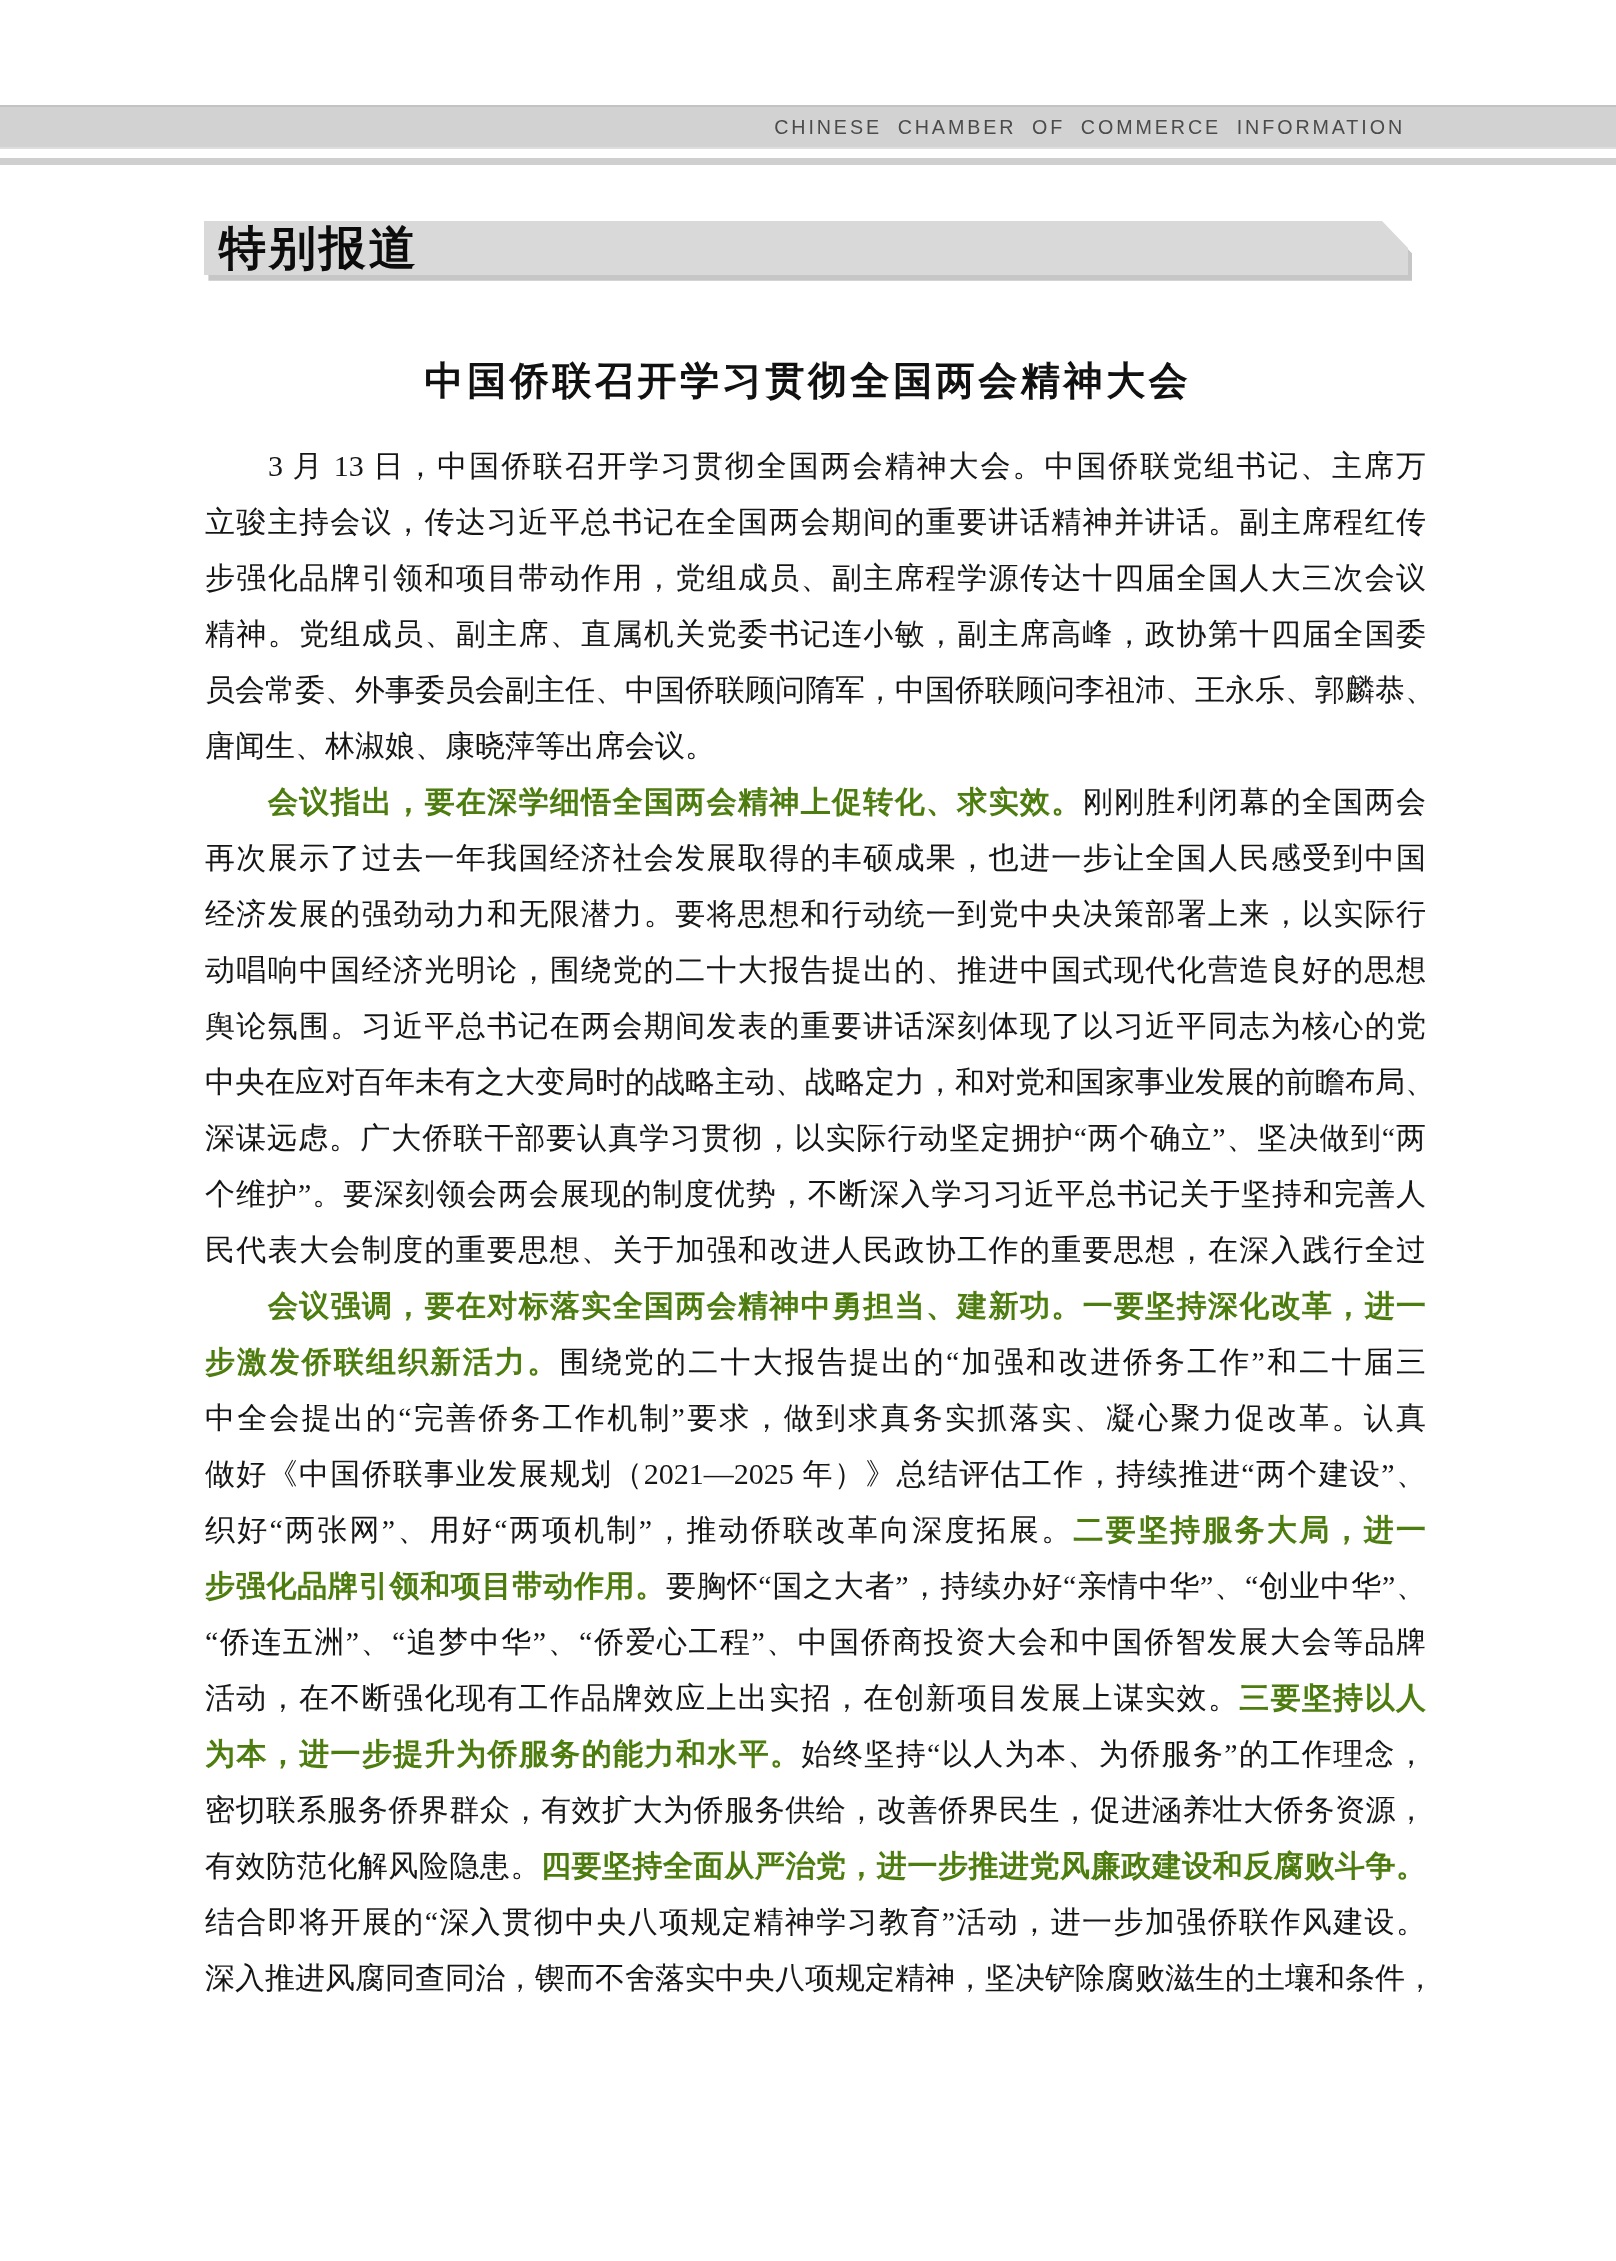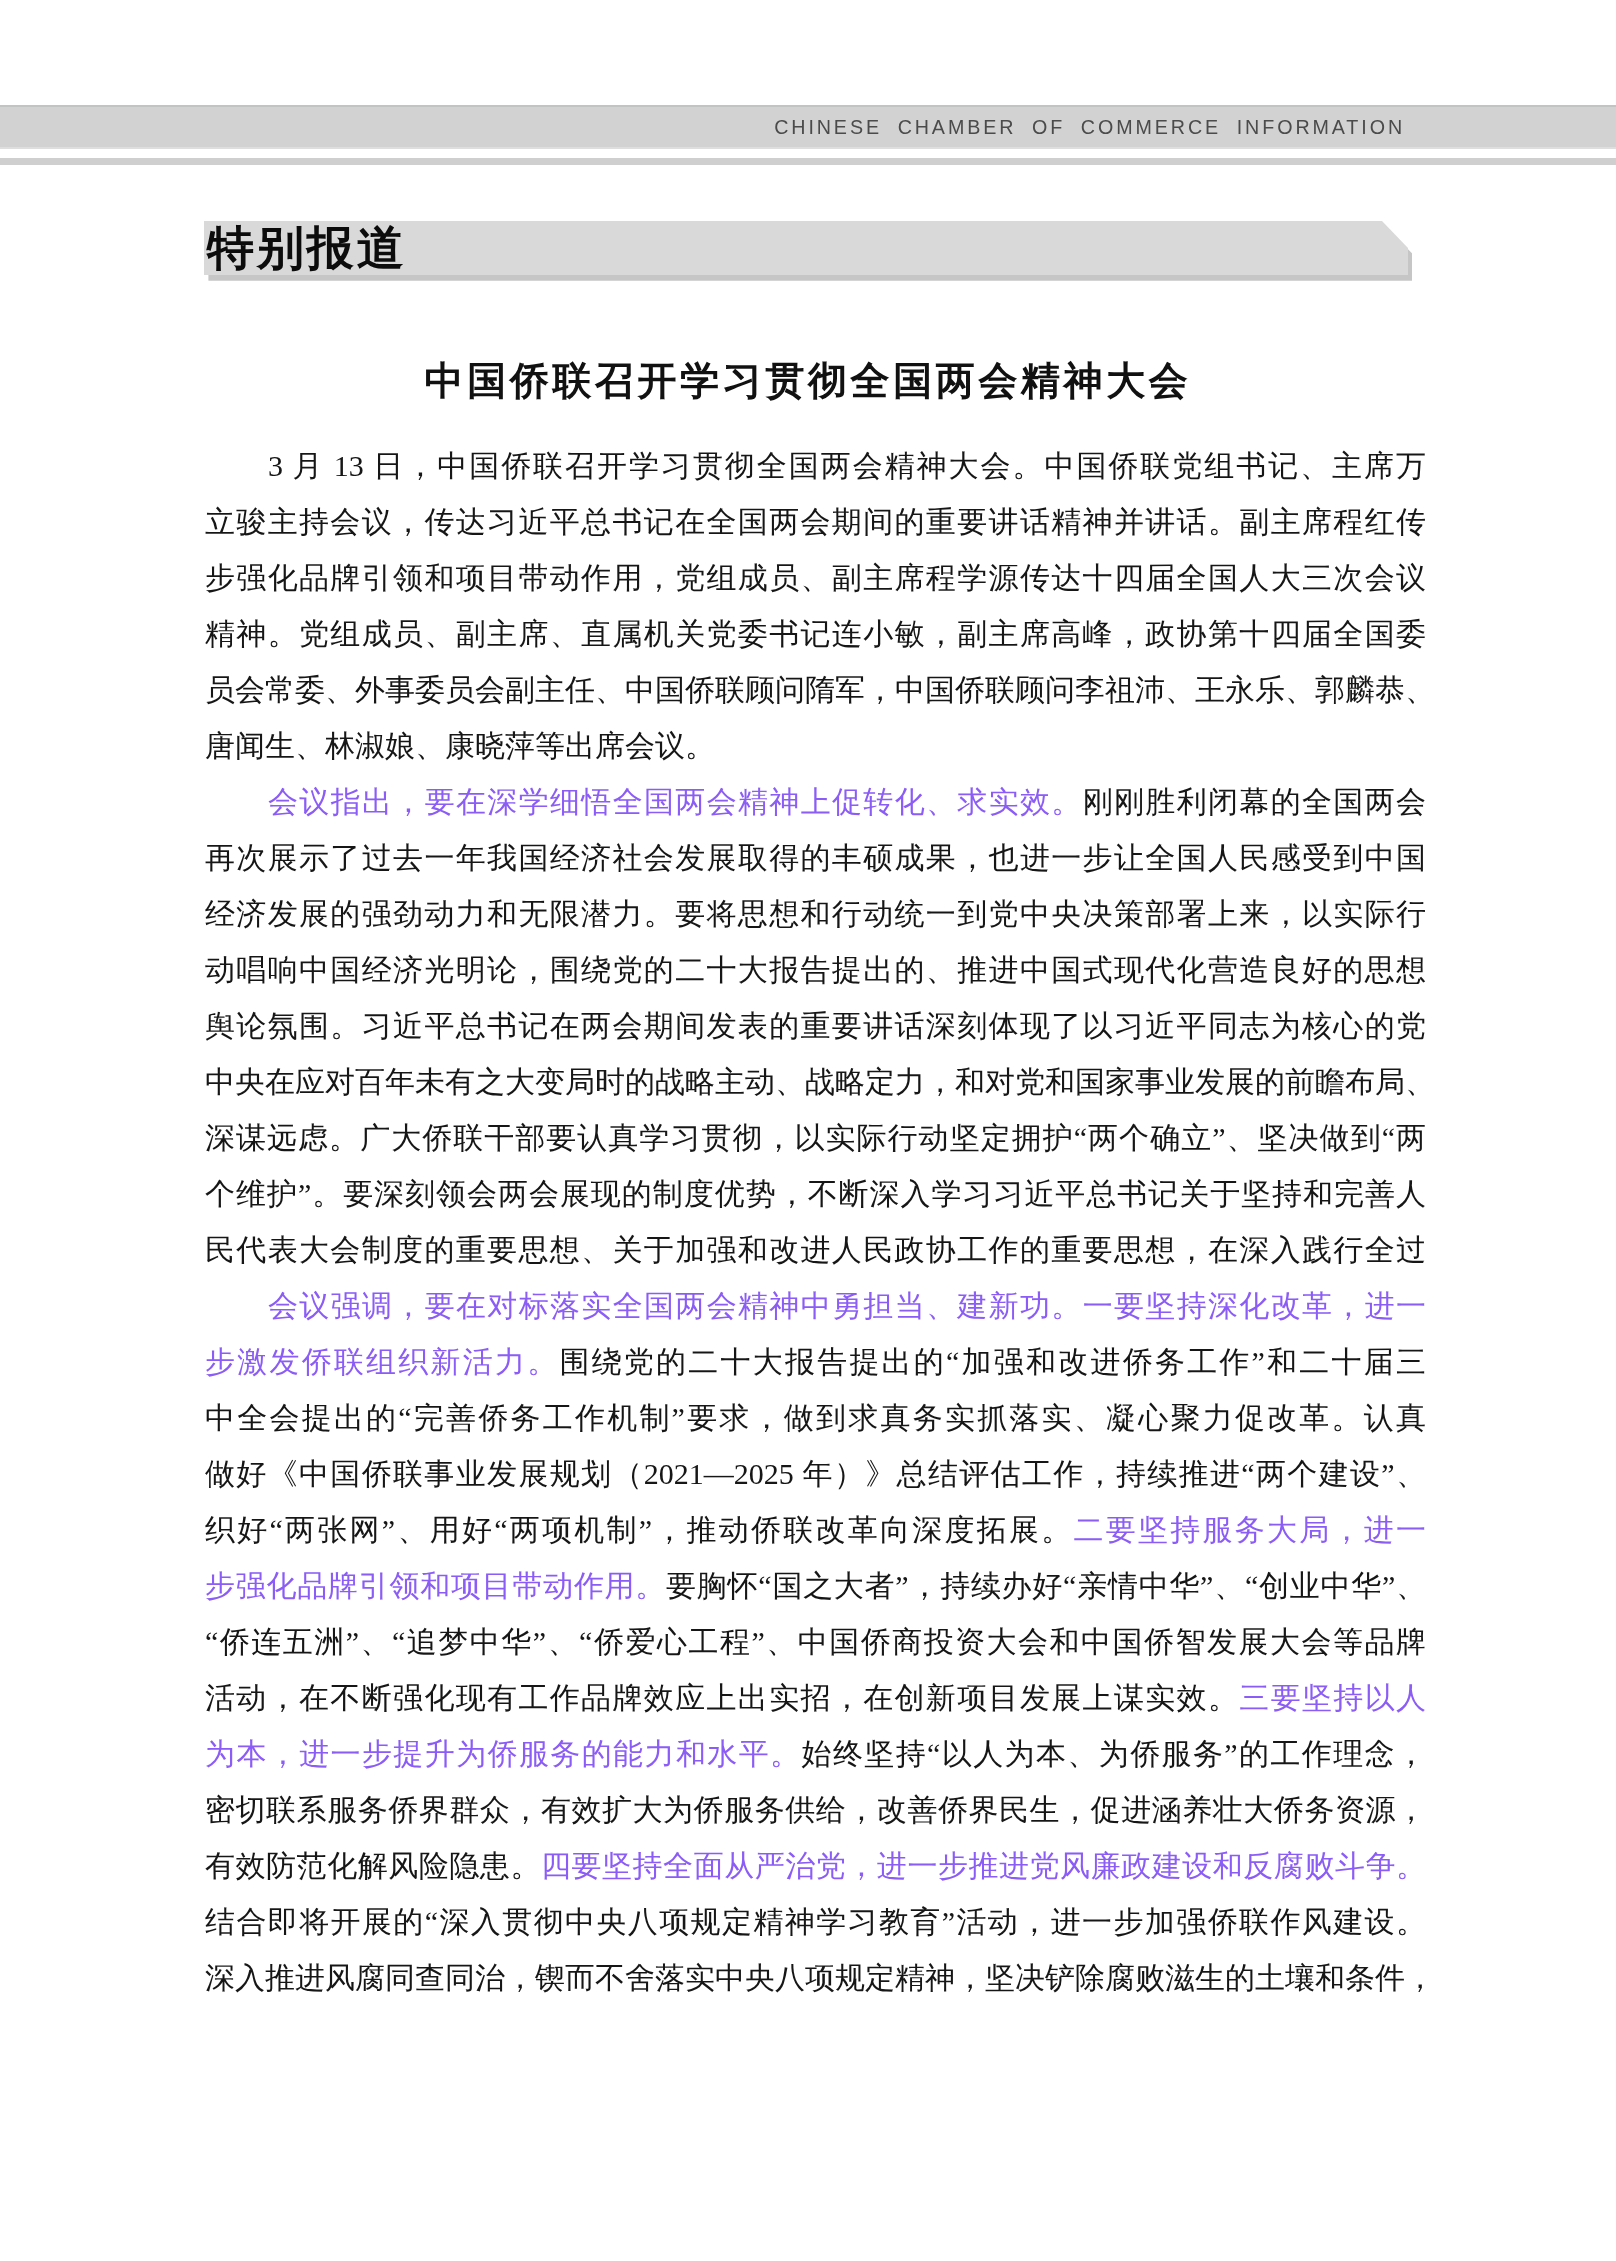--- a/index.html
+++ b/index.html
@@ -64,21 +64,21 @@
     display: flex;
     align-items: center;
   }
   .section-title {
     font-family: "Liberation Serif", "DejaVu Serif", serif;
     font-weight: 800;
     font-size: 47px;
     line-height: 54px;
     letter-spacing: 2.9px;
     color: #0c0c0c;
-    padding-left: 3px;
+    padding-left: 15px;
     white-space: nowrap;
   }
 
   
   .article-title {
     position: absolute;
     left: 0; top: 354px;
     width: 100%;
     text-align: center;
     font-family: "Liberation Sans", "DejaVu Sans", sans-serif;
@@ -102,22 +102,22 @@
     color: var(--body-color, #161616);
     text-align: justify;
     text-align-last: justify;
     text-justify: inter-character;
     white-space: nowrap;
   }
   .line.first { text-indent: 63px; }
   .line.short { text-align-last: left; }
   .line span.b {
     font-family: "Liberation Sans", "DejaVu Sans", sans-serif;
-    font-weight: normal;
-    color: #8b5cf6;
+    font-weight: bold;
+    color: #4d7c0f;
   }
 
   
   .page-number {
     position: absolute;
     left: 0; top: 2138px;
     width: 100%;
     text-align: center;
     font-family: "Liberation Serif", "DejaVu Serif", serif;
     font-size: 35px;

